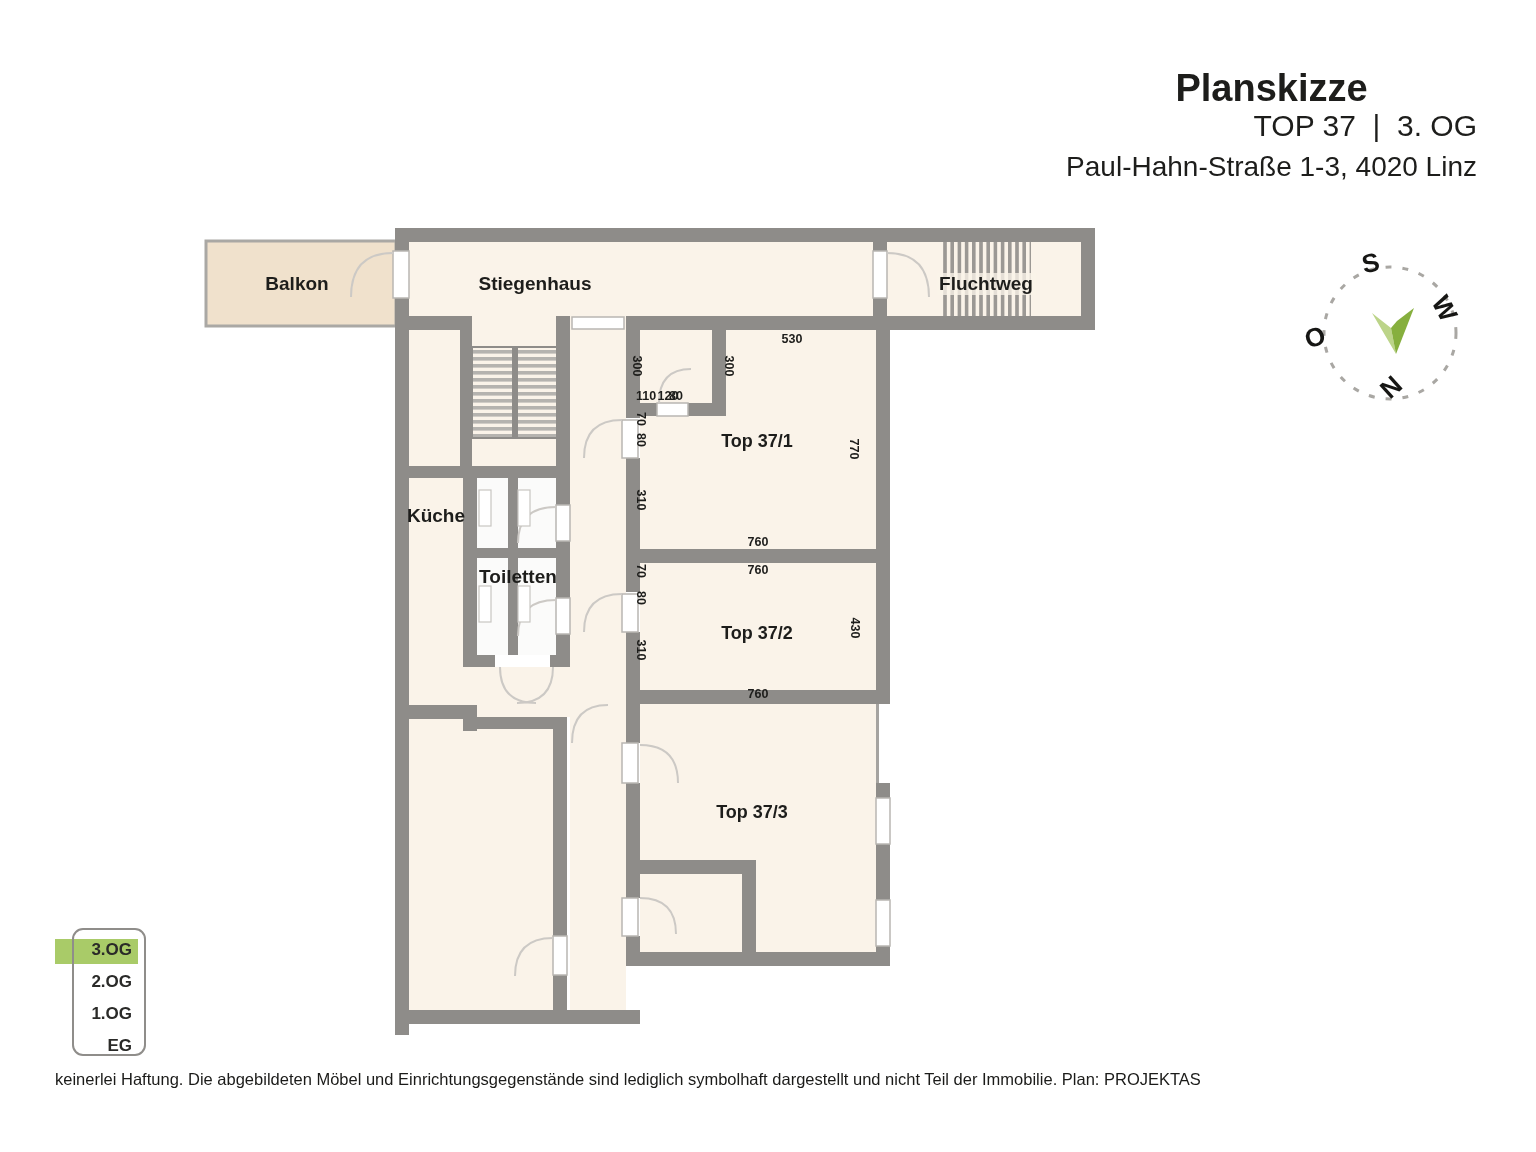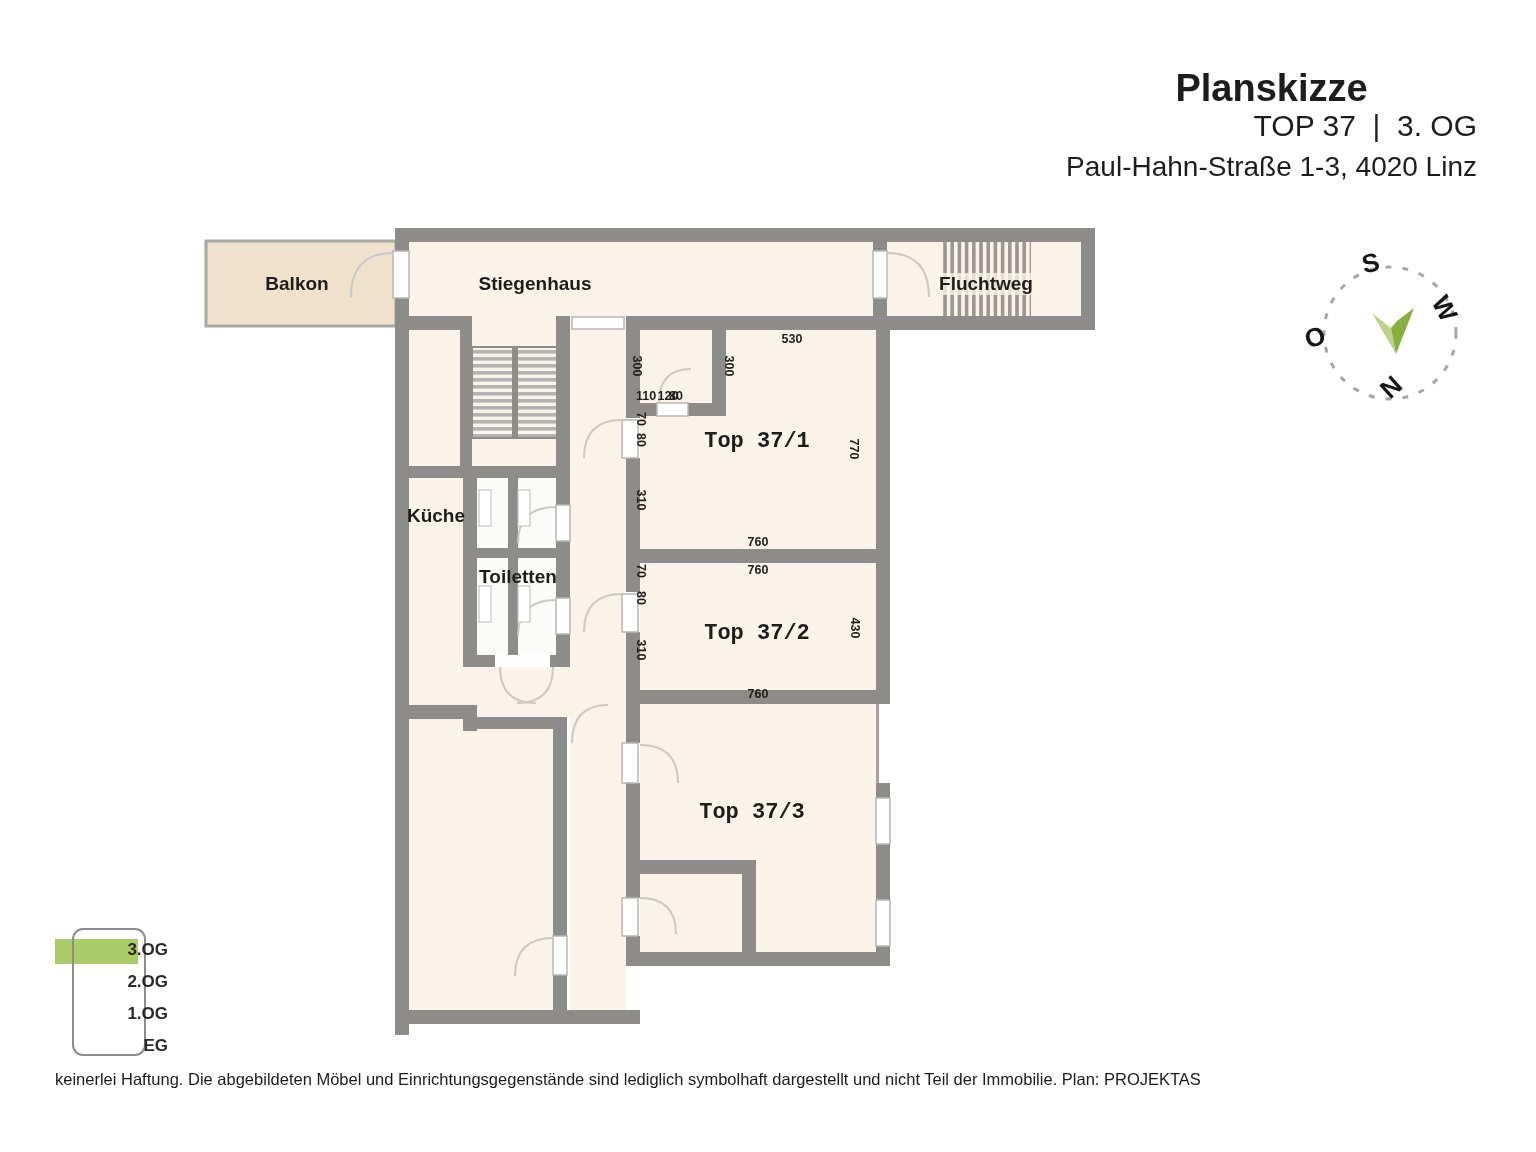--- a/index.html
+++ b/index.html
@@ -11,40 +11,40 @@
   .wall{fill:var(--wall-gray,#8e8c89);}
   .thinline{fill:#a5a3a0;}
   .leaf{fill:#ffffff;stroke:#b9b6b2;stroke-width:1.5;}
   .arc{fill:none;stroke:#ccc9c5;stroke-width:2;}
   .fixture{fill:#ffffff;stroke:#c9c6c2;stroke-width:1.2;}
   .stair-border{fill:none;stroke:#8e8c89;stroke-width:2;}
   .toilet-floor{fill:#fbfbfa;}
 
   .roomlabel{position:absolute;transform:translate(-50%,-50%);font-weight:bold;
              font-size:19px;white-space:nowrap;color:#1d1d1b;}
-  .roomlabel.big{font-size:22px;font-family:Liberation Mono, monospace;}
+  .roomlabel.big{font-size:18px;}
   .roomlabel.chip{background:rgba(250,243,233,.78);padding:0 3px;}
   .dim{position:absolute;transform:translate(-50%,-50%);font-weight:bold;
        font-size:12.5px;white-space:nowrap;color:#1d1d1b;}
   .dim.v{transform:translate(-50%,-50%) rotate(90deg);}
 
   .titleblock{position:absolute;top:70px;right:59px;text-align:right;}
   .titleblock .t1{font-size:38px;font-weight:bold;line-height:37px;text-align:center;}
   .titleblock .t2{font-size:30px;font-weight:normal;line-height:37px;white-space:pre;}
   .titleblock .t3{font-size:28px;font-weight:400;line-height:34px;margin-top:6px;}
   .titleblock .t4{font-size:18px;font-weight:400;margin-top:15px;}
 
   .compass-letter{position:absolute;font-weight:bold;font-size:26px;color:#161614;
                   transform-origin:center;}
 
   .floorbox{position:absolute;left:72px;top:928px;width:70px;height:124px;
             border:2px solid #8f8d8a;border-radius:11px;background:transparent;}
   .floorband{position:absolute;left:55px;top:939px;width:83px;height:25px;
              background:var(--accent-green,#a9cb68);}
-  .flooritems{position:absolute;left:72px;top:934px;width:60px;text-align:right;padding-left:36px;}
+  .flooritems{position:absolute;left:72px;top:934px;width:60px;text-align:right;}
   .flooritem{font-weight:bold;font-size:17px;line-height:32px;color:#2a2a28;cursor:pointer;}
 
   .disclaimer{position:absolute;left:55px;top:1068px;width:1440px;
               font-size:16.5px;line-height:22px;color:#1b1b19;}
 </style>
 </head>
 <body>
 
 <svg id="plan-svg" width="1536" height="1152" viewBox="0 0 1536 1152">
   <defs>

